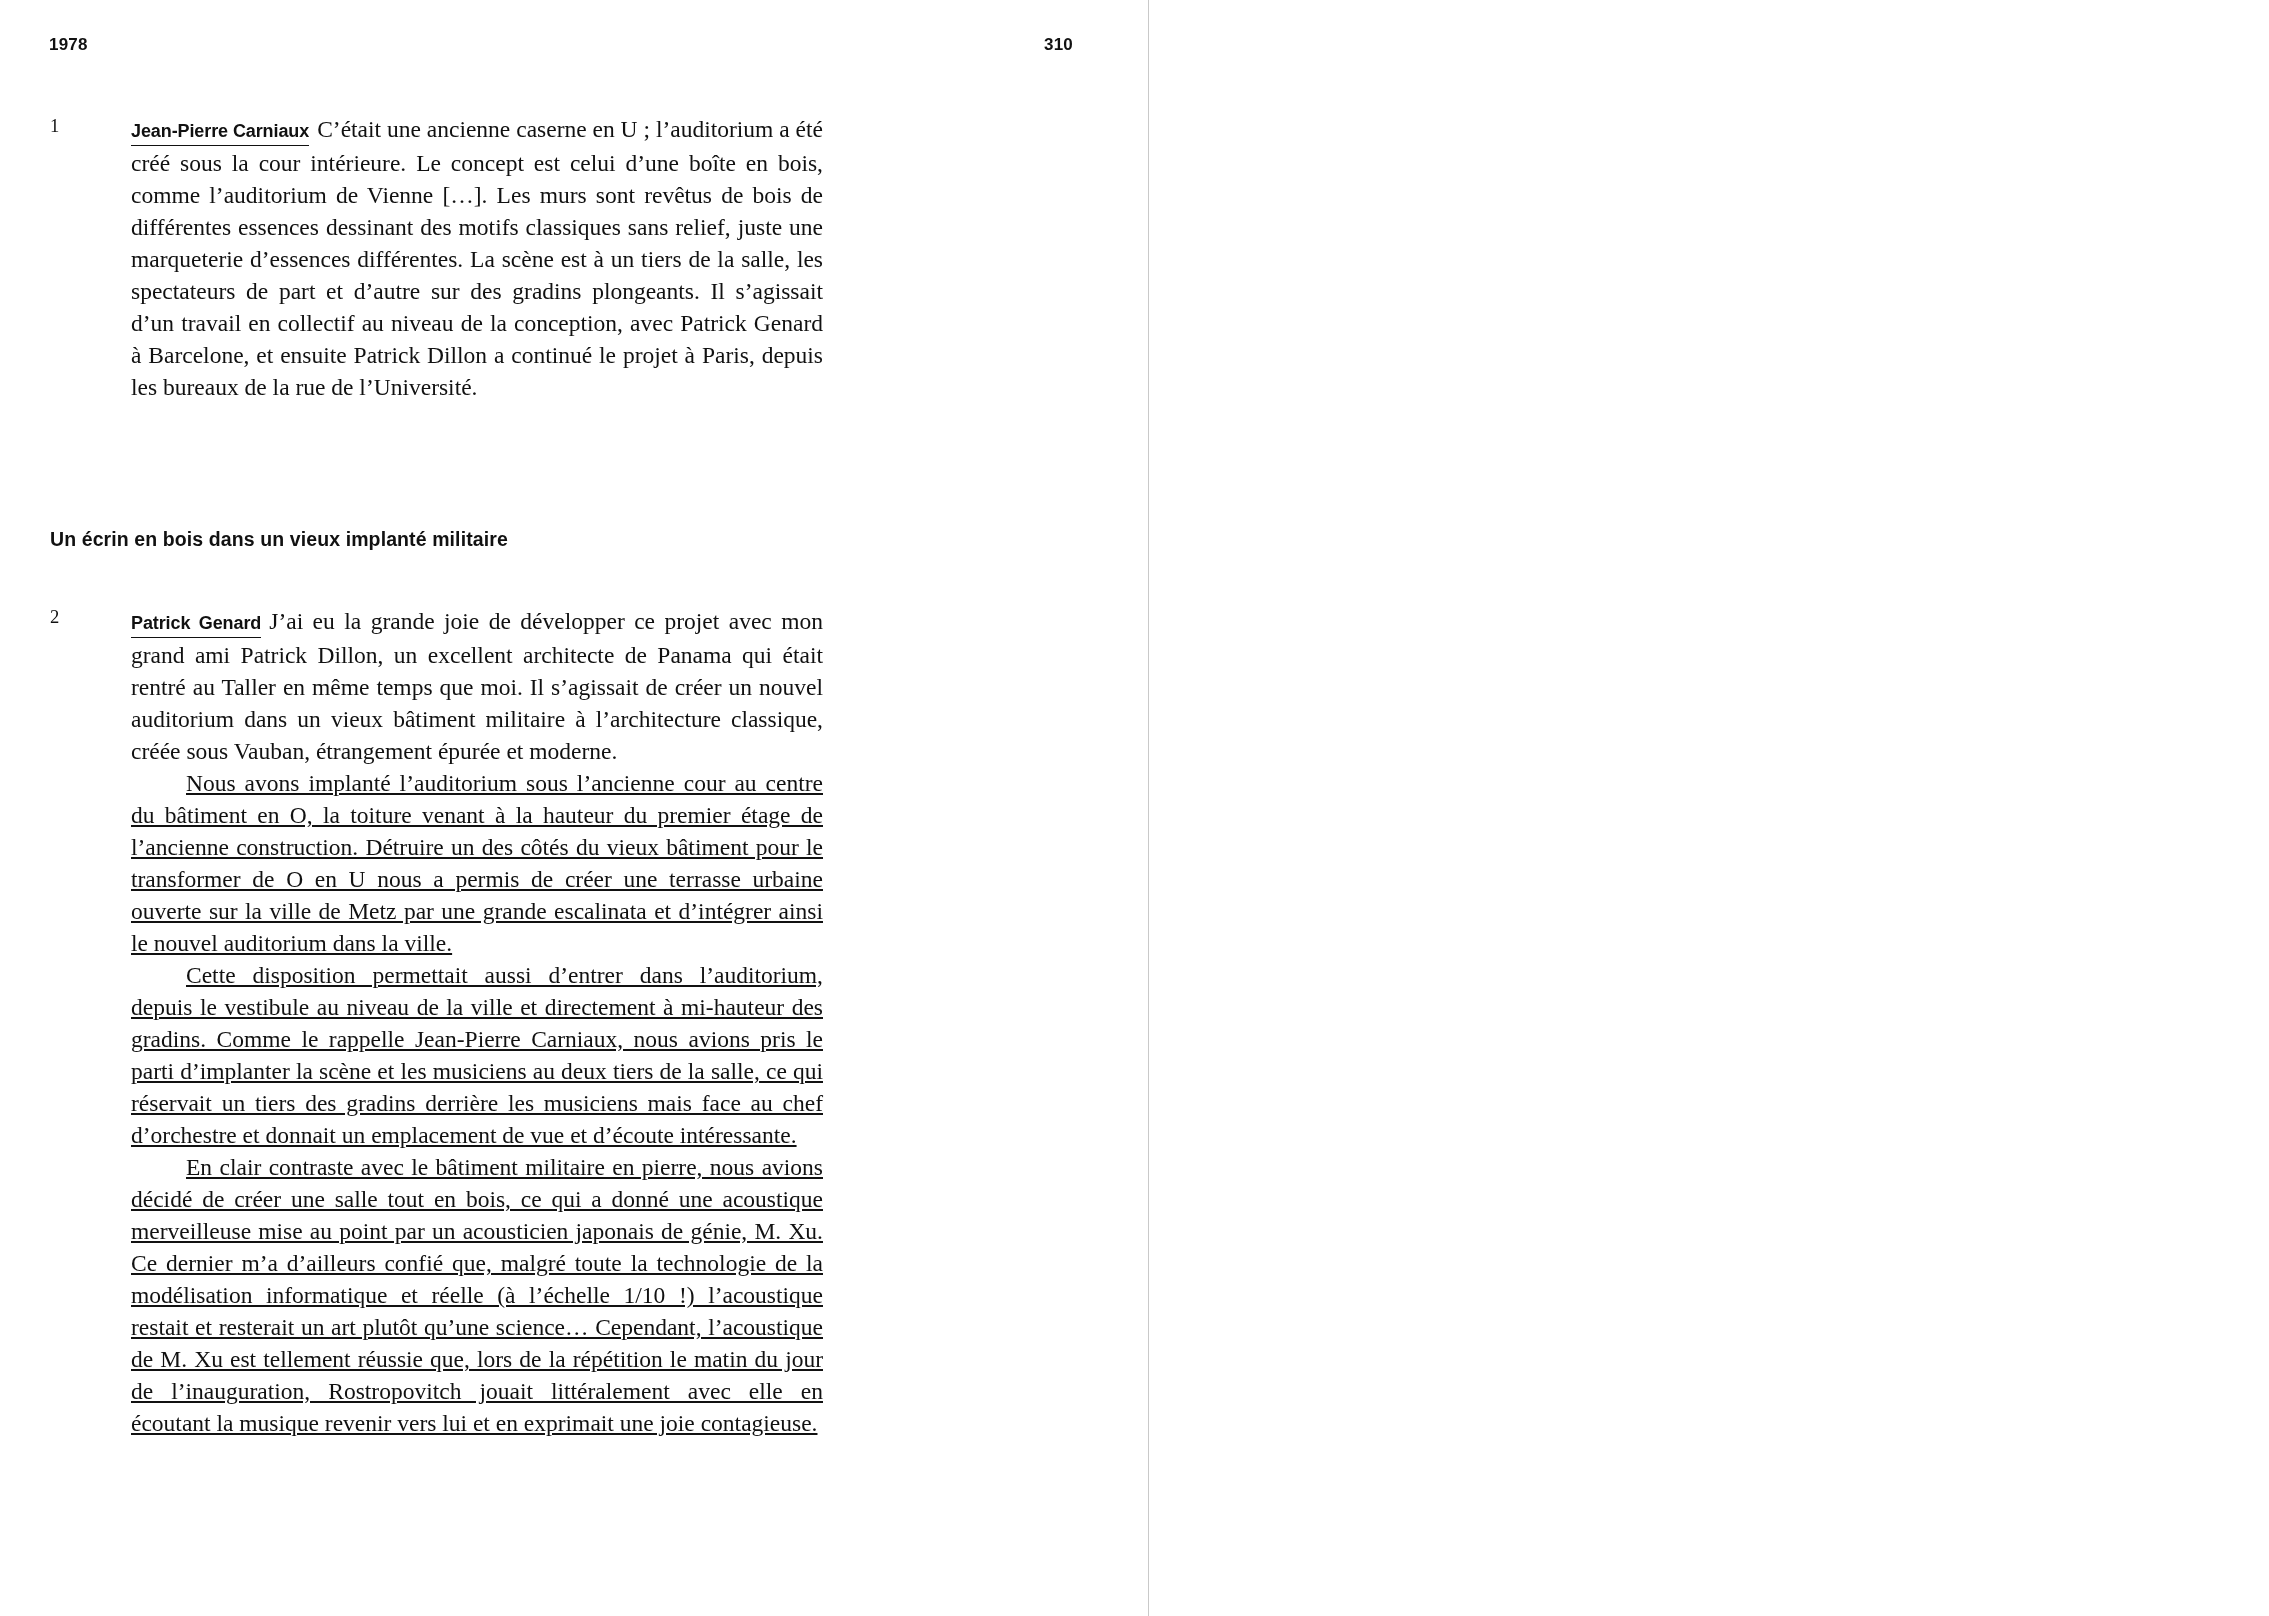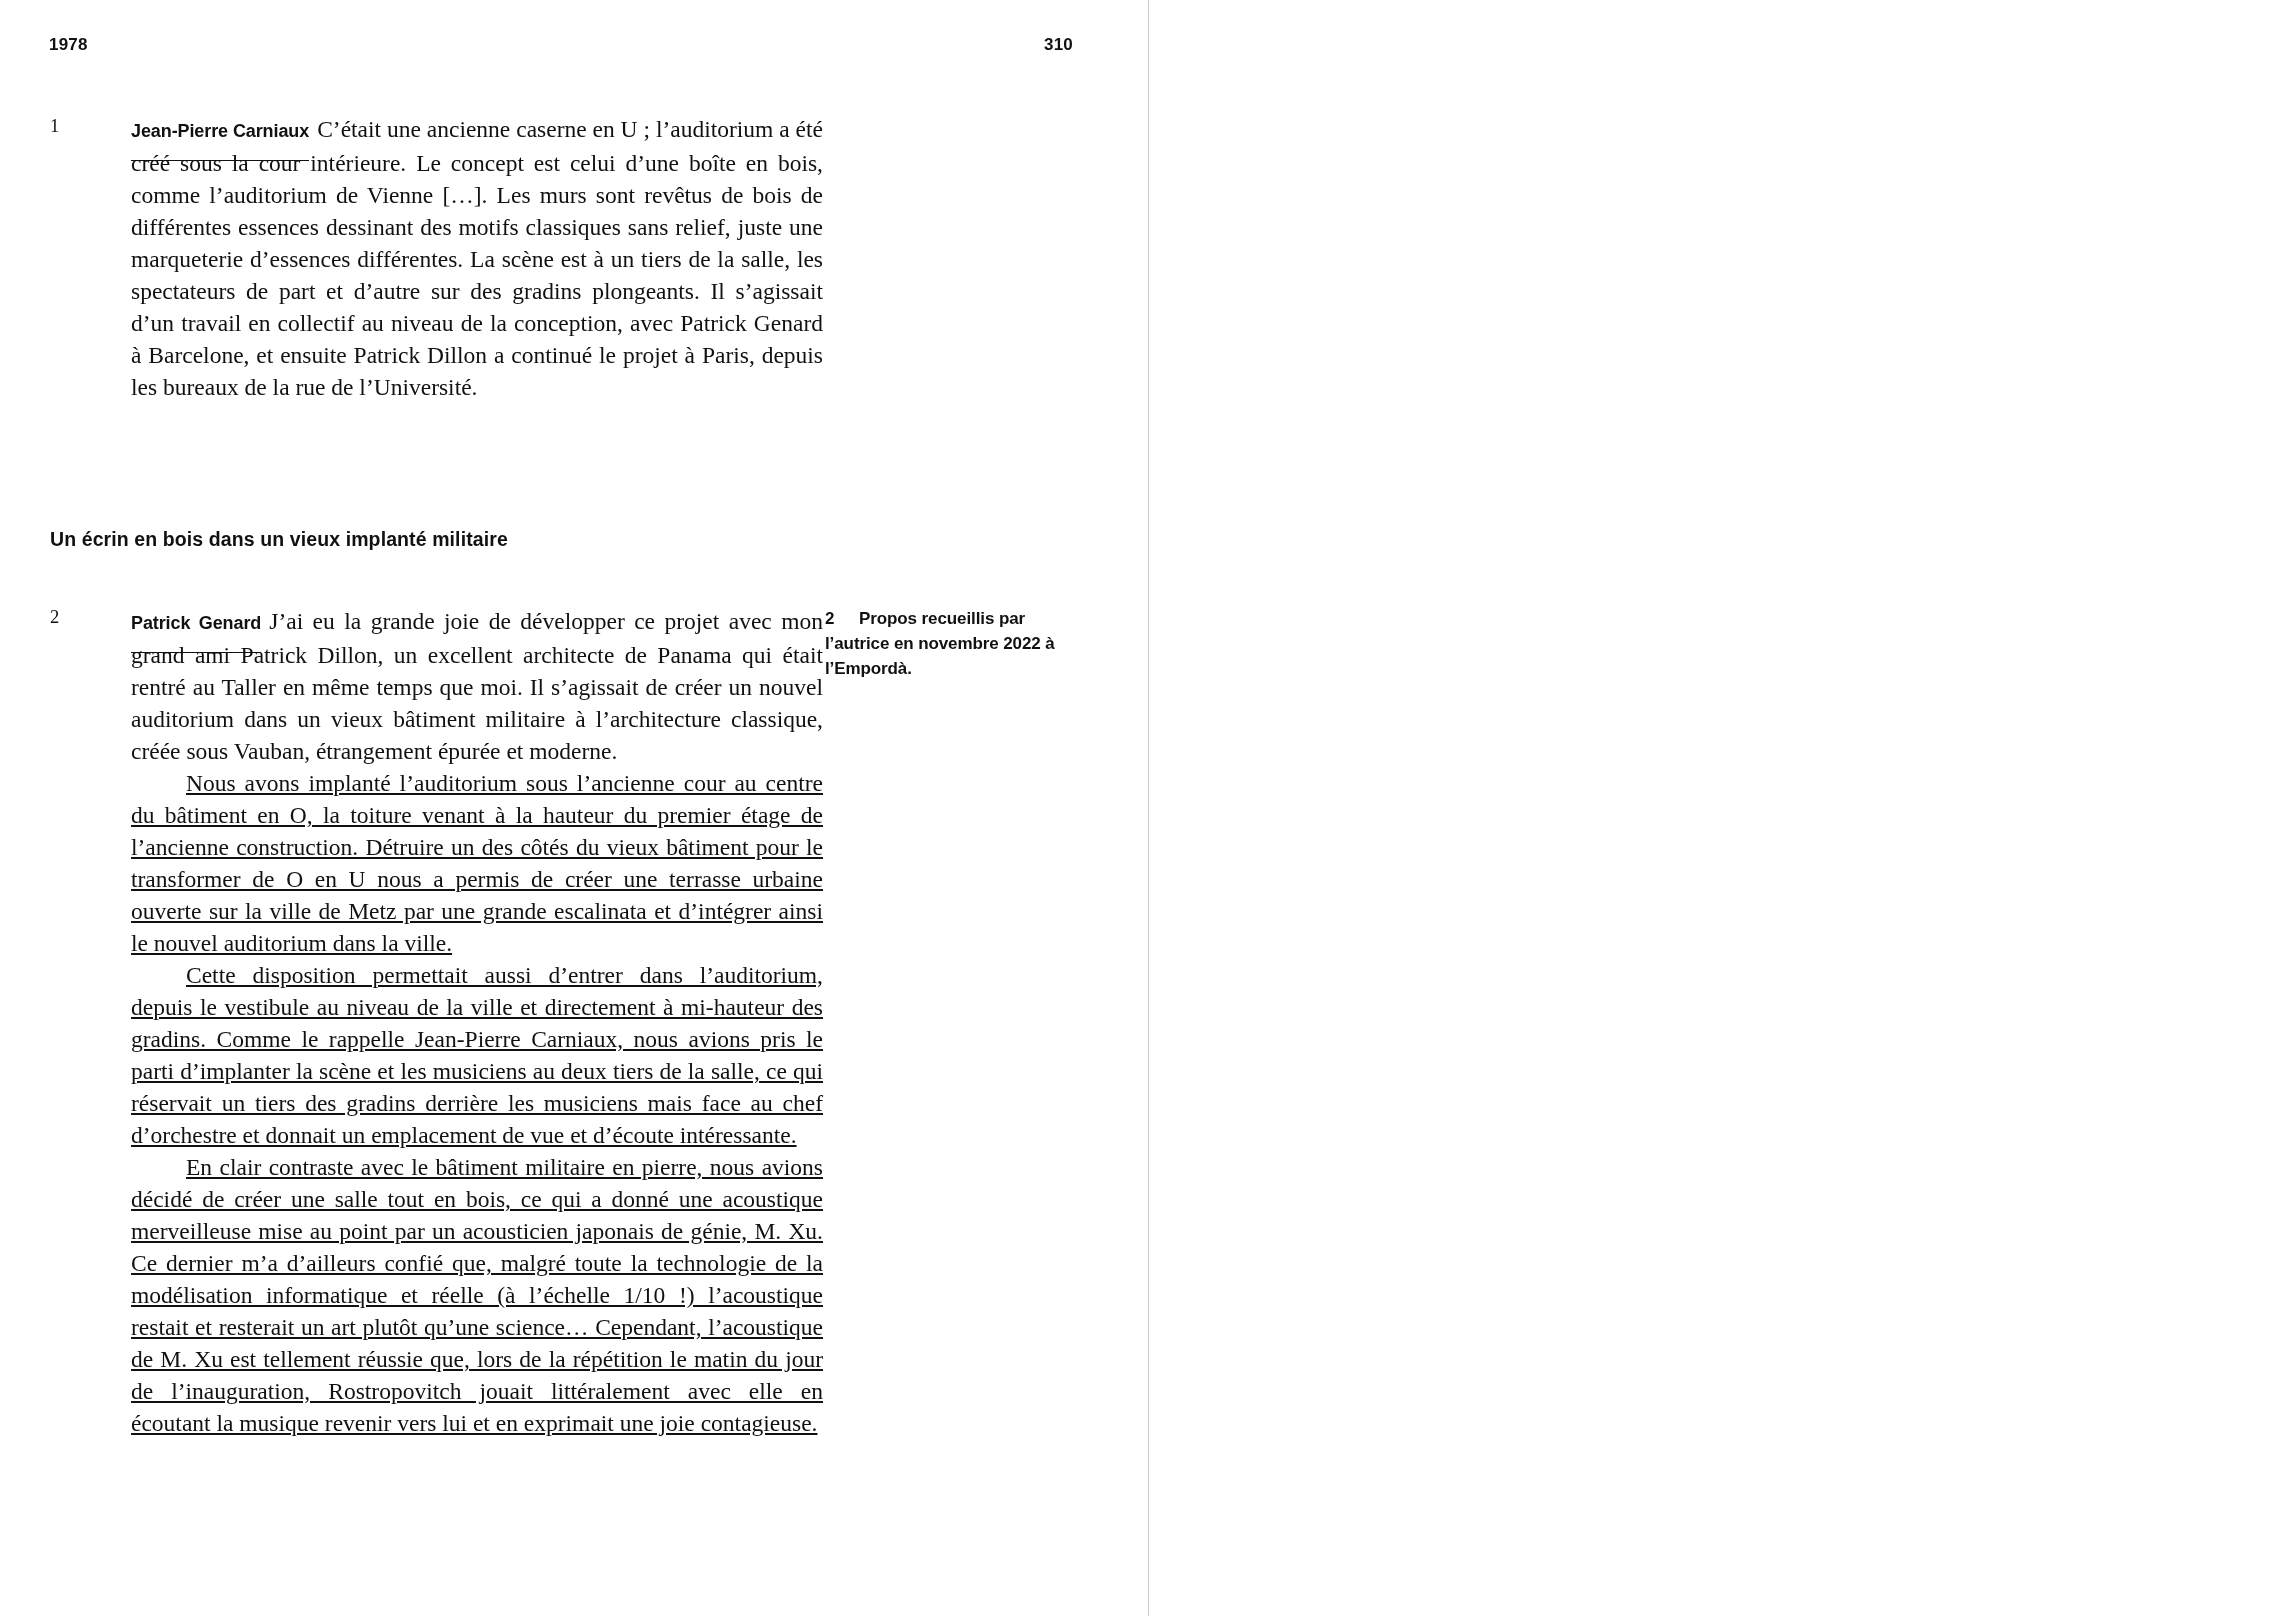--- a/index.html
+++ b/index.html
@@ -90,21 +90,21 @@
     hyphens: manual;
   }
   .body-para + .body-para { text-indent: 55px; text-decoration: underline; }
 
   .speaker {
     font-family: "Liberation Sans", sans-serif;
     font-size: 18px;
     font-weight: 700;
     letter-spacing: -0.1px;
     border-bottom: 1.4px solid #111;
-    padding-bottom: 19px;
+    padding-bottom: 4px;
     margin-right: 8px;
     white-space: nowrap;
   }
 
   .section-heading {
     position: absolute;
     left: 50px;
     top: 528px;
     font-size: 19.5px;
     font-weight: 700;
@@ -148,23 +148,20 @@
 
     <div class="para-num" style="top:606px">2</div>
 
     <div class="text-col" style="top:605px">
       <p class="body-para"><span class="speaker">Patrick Genard</span><span>J’ai eu la grande joie de développer ce projet avec mon grand ami Patrick Dillon, un excellent architecte de Panama qui était rentré au Taller en même temps que moi. Il s’agissait de créer un nouvel auditorium dans un vieux bâtiment militaire à l’architecture classique, créée sous Vauban, étrangement épurée et moderne.</span></p>
       <p class="body-para">Nous avons implanté l’auditorium sous l’ancienne cour au centre du bâtiment en O, la toiture venant à la hauteur du premier étage de l’ancienne construction. Détruire un des côtés du vieux bâtiment pour le transformer de O en U nous a permis de créer une terrasse urbaine ouverte sur la ville de Metz par une grande escalinata et d’intégrer ainsi le nouvel auditorium dans la ville.</p>
       <p class="body-para">Cette disposition permettait aussi d’entrer dans l’auditorium, depuis le vestibule au niveau de la ville et directement à mi-hauteur des gradins. Comme le rappelle Jean-Pierre Carniaux, nous avions pris le parti d’implanter la scène et les musiciens au deux tiers de la salle, ce qui réservait un tiers des gradins derrière les musiciens mais face au chef d’orchestre et donnait un emplacement de vue et d’écoute intéressante.</p>
       <p class="body-para">En clair contraste avec le bâtiment militaire en pierre, nous avions décidé de créer une salle tout en bois, ce qui a donné une acoustique merveilleuse mise au point par un acousticien japonais de génie, M. Xu. Ce dernier m’a d’ailleurs confié que, malgré toute la technologie de la modélisation informatique et réelle (à l’échelle 1/10 !) l’acoustique restait et resterait un art plutôt qu’une science… Cependant, l’acoustique de M. Xu est tellement réussie que, lors de la répétition le matin du jour de l’inauguration, Rostropovitch jouait littéralement avec elle en écoutant la musique revenir vers lui et en exprimait une joie contagieuse.</p>
     </div>
 
-    <div class="note-col" style="top:606px">
-      <div class="note"><span class="note-num">2</span><span>Propos recueillis par l’autrice en novembre 2022 à l’Empordà.</span></div>
-    </div>
   </div>
 
   <div class="page-right">
 
     
     
 
     
     
     

